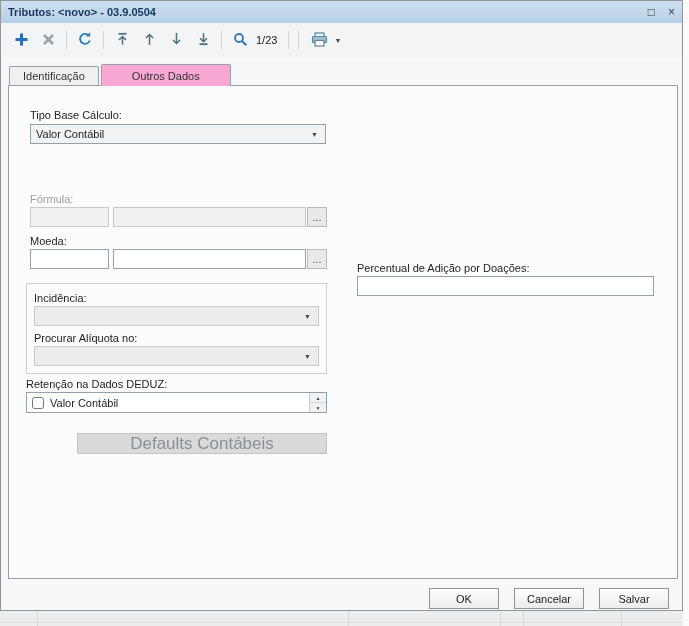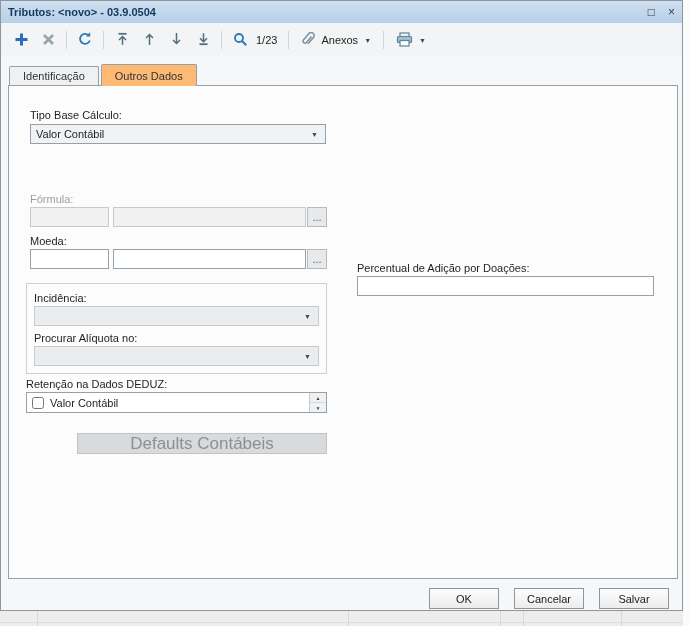--- a/index.html
+++ b/index.html
@@ -23,21 +23,21 @@
   .toolbar { height:34px; display:flex; align-items:center; padding:8px 8px; background:#f3f4f5; gap:3px; }
   .tbtn { width:24px; height:24px; display:flex; align-items:center; justify-content:center; }
   .tsep { width:1px; height:18px; background:#d1d4d7; margin:0 3px; }
   .counter { margin:0 5px 0 1px; color:#222; }
   .dd-btn { display:flex; align-items:center; gap:6px; padding:0 6px; height:24px; }
   .caret-sm { font-size:7px; color:#3f4a52; }
 
   .tabs { position:absolute; left:8px; top:63px; display:flex; align-items:flex-end; height:21px; }
   .tab { padding:3px 13px; border:1px solid #98a0a6; border-bottom:none; background:#eff0f1;
          color:#333; border-radius:2px 2px 0 0; margin-right:2px; }
-  .tab.active { background:#fdba74; padding:5px 13px 4px; position:relative; z-index:2; margin-bottom:-1px; }
+  .tab.active { background:#f9a8d4; padding:5px 30px 4px; position:relative; z-index:2; margin-bottom:-1px; }
 
   .tabpanel { position:absolute; left:7px; top:84px; width:670px; height:494px;
               background:#fcfcfd; border:1px solid #98a0a6; z-index:1; }
 
   .lbl { position:absolute; white-space:nowrap; color:#1f1f1f; }
   .lbl.disabled { color:#9aa0a6; }
 
   .field { position:absolute; height:20px; border:1px solid #93a1ad; background:#fff;
            font-family:inherit; font-size:11px; padding:0 4px; }
   .field.disabled { background:#f1f1f1; border-color:#c6cacd; }
@@ -144,29 +144,20 @@
       <span class="tbtn">
         <span>
           <svg width="15" height="15" viewBox="0 0 15 15">
             <circle cx="6" cy="6" r="4" fill="none" stroke="#2a7ab8" stroke-width="1.8"></circle>
             <path d="M9 9l4.3 4.3" stroke="#2a7ab8" stroke-width="2"></path>
           </svg>
         </span>
       </span>
       <span class="counter">1/23</span>
       <span class="tsep"></span>
-      <span class="dd-btn">
-        <span>
-          <svg width="14" height="15" viewBox="0 0 14 15">
-            <path d="M10.5 4.5l-5 6a2 2 0 0 1-3.1-2.5l5.6-6.6a3 3 0 0 1 4.6 3.8L7 11.8" fill="none" stroke="#7a8fa0" stroke-width="1.5"></path>
-          </svg>
-        </span>
-        <span>Anexos</span>
-        <span class="caret-sm">▼</span>
-      </span>
       <span class="tsep"></span>
       <span class="dd-btn">
         <span>
           <svg width="17" height="15" viewBox="0 0 17 15">
             <rect x="4" y="1" width="9" height="4" fill="#eef2f5" stroke="#5d8498" stroke-width="1.2"></rect>
             <rect x="1.5" y="4.5" width="14" height="6" rx="1" fill="#9fc0cf" stroke="#5d8498" stroke-width="1.2"></rect>
             <rect x="4" y="8.5" width="9" height="5.5" fill="#fff" stroke="#5d8498" stroke-width="1.2"></rect>
           </svg>
         </span>
         <span class="caret-sm">▼</span>

